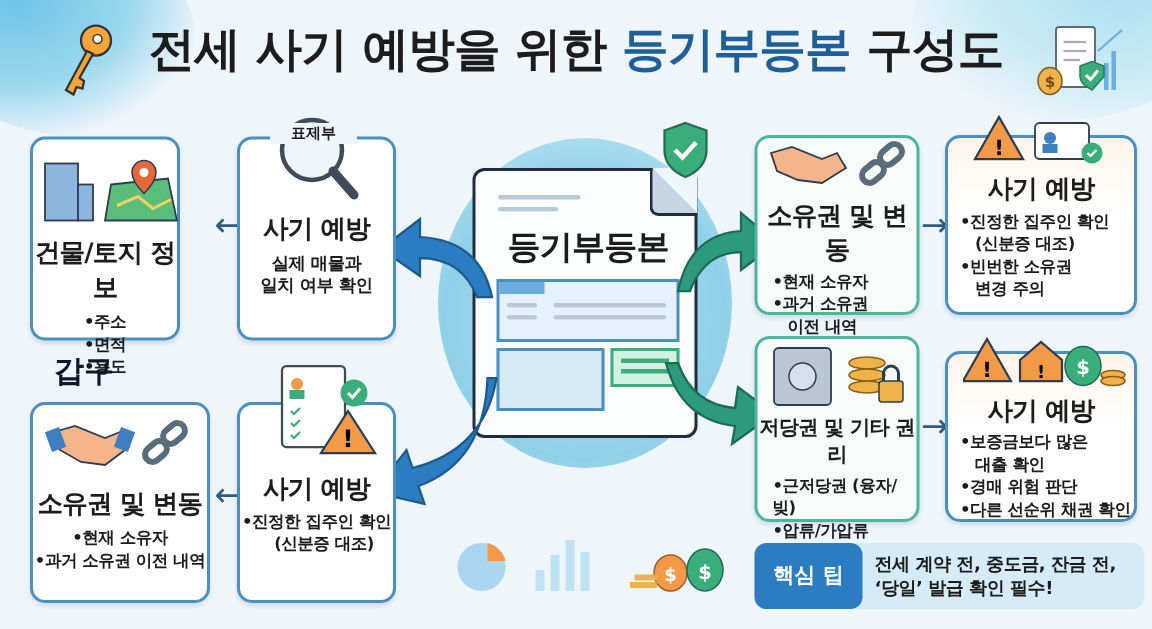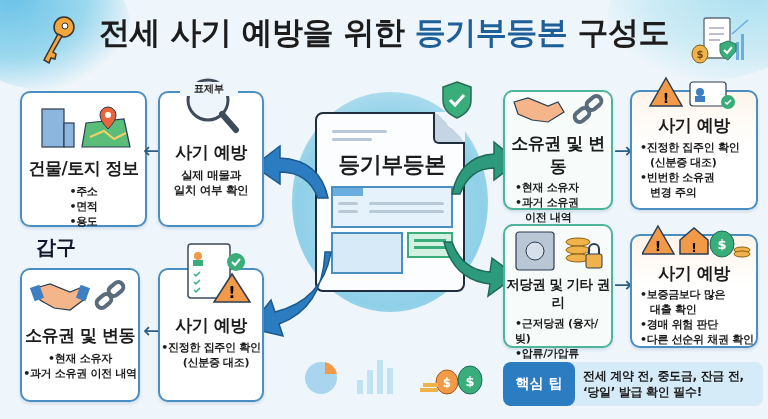--- a/index.html
+++ b/index.html
@@ -151,21 +151,21 @@
   <rect x="82" y="20" width="6" height="34" fill="#bfe3f3"></rect>
     <rect x="92" y="28" width="6" height="26" fill="#bfe3f3"></rect>
   <ellipse cx="152" cy="42" rx="11" ry="12" fill="#f29a48" stroke="#a05a20"></ellipse>
   <text x="152" y="47" font-size="12" text-anchor="middle" fill="#fff" font-weight="bold">$</text>
   <ellipse cx="175" cy="40" rx="12" ry="14" fill="#3aae7a" stroke="#1e6a55"></ellipse>
   <text x="175" y="46" font-size="13" text-anchor="middle" fill="#fff" font-weight="bold">$</text>
   <rect x="125" y="48" width="18" height="4" fill="#f0b24a"></rect>
     <rect x="128" y="43" width="15" height="4" fill="#f0b24a"></rect>
 </svg>
 
-<div class="abs card" style="left:20px;top:91px;width:127px;height:136px">
+<div class="abs card" style="left:20px;top:91px;width:100px;height:136px">
   <svg style="margin-top:12px" width="100" height="44" viewBox="0 0 100 44">
     <rect x="8" y="4" width="22" height="38" fill="#8db6de" stroke="#2b3d52" stroke-width="1.2"></rect>
     <rect x="30" y="18" width="10" height="24" fill="#8db6de" stroke="#2b3d52" stroke-width="1.2"></rect>
     <path d="M52 18 L90 14 L96 42 L48 42 Z" fill="#5bbd7a" stroke="#2b3d52" stroke-width="1.2"></path>
     <path d="M56 32 L70 26 L80 34 L92 28" stroke="#f3d062" stroke-width="2" fill="none"></path>
     <path d="M74 2 a8 8 0 0 1 8 8 q0 6 -8 14 q-8 -8 -8 -14 a8 8 0 0 1 8 -8 z" fill="#e8673a" stroke="#2b3d52" stroke-width="1"></path>
     <circle cx="74" cy="10" r="3" fill="#fff"></circle>
   </svg>
   <div class="card-title" style="margin-top:4px">건물/토지 정보</div>
   <ul class="bullets" style="margin-top:4px">

